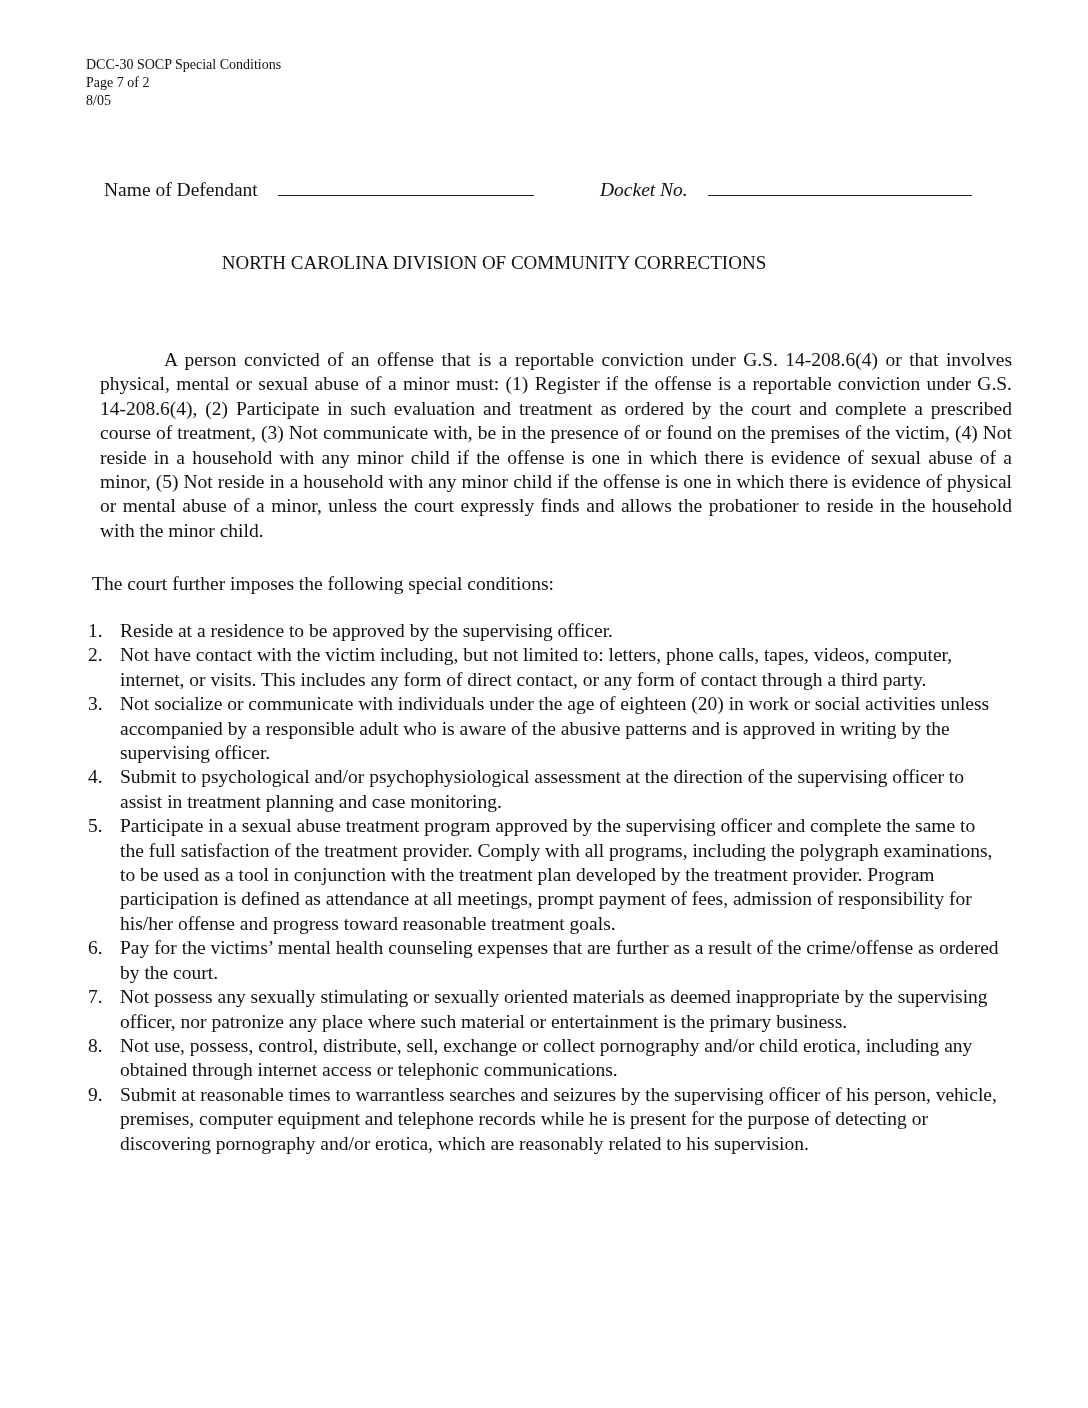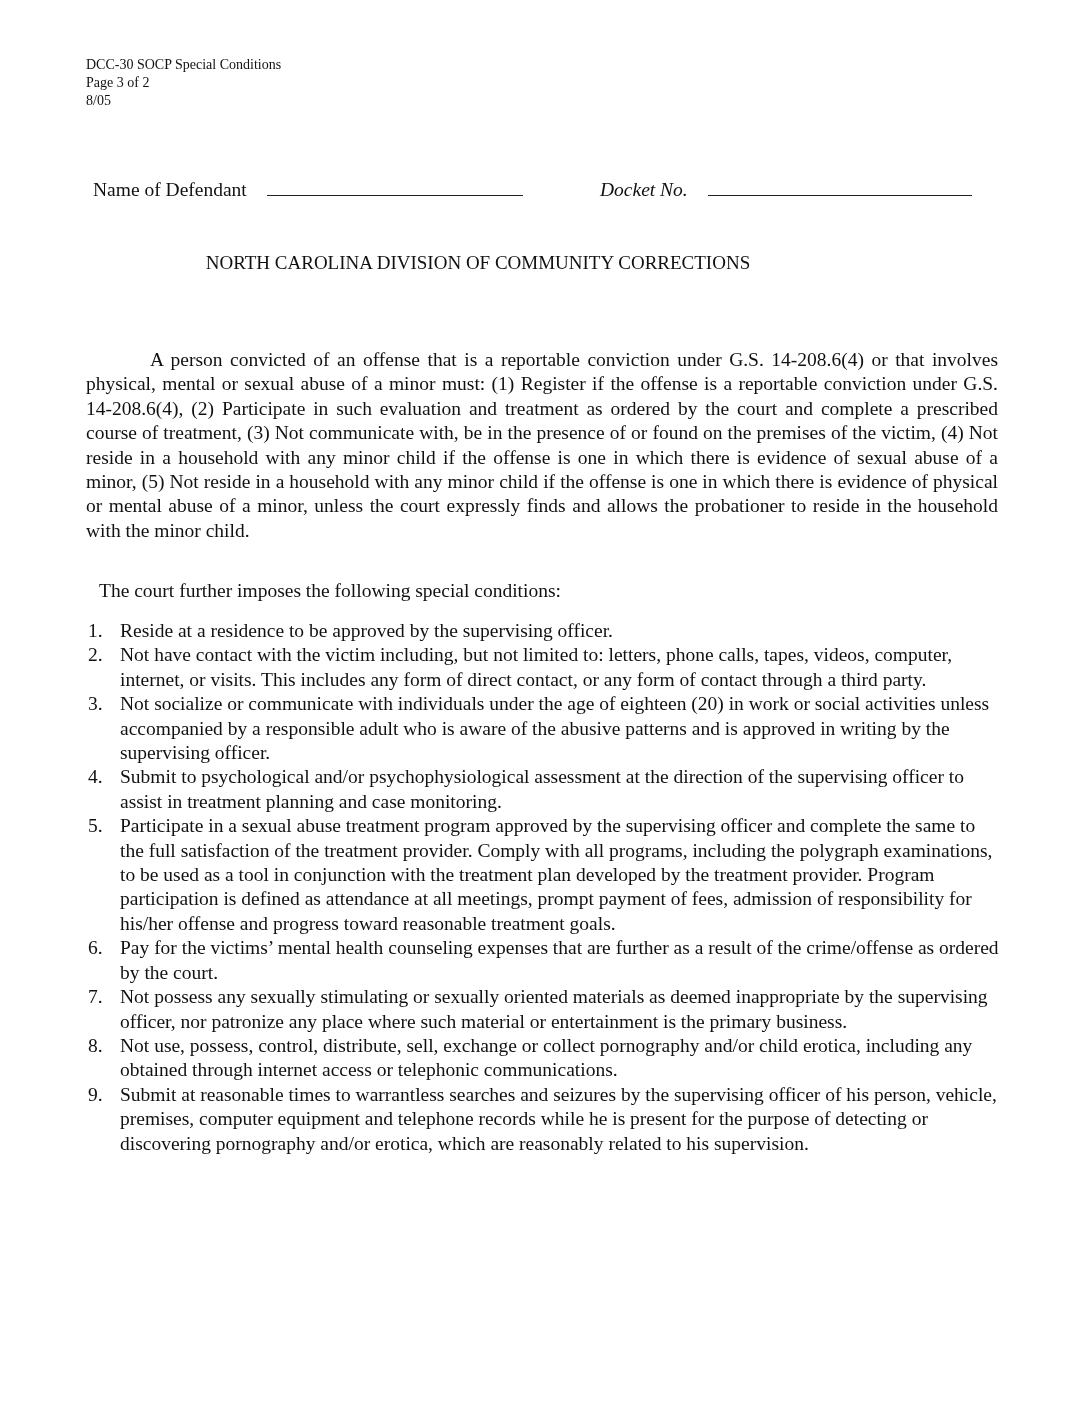--- a/index.html
+++ b/index.html
@@ -32,21 +32,21 @@
       font-size: 19.5px;
       line-height: 28px;
       white-space: nowrap;
     }
     .field {
       position: absolute;
       top: 0;
       display: flex;
       align-items: baseline;
     }
-    .field.defendant { left: 5px; justify-content: flex-end; }
+    .field.defendant { left: 16px; justify-content: flex-end; }
     .field.docket { left: 512px; font-style: italic; }
     .field .blank {
       display: inline-block;
       height: 18px;
       border-bottom: 1.3px solid #222;
       margin-left: 20px;
     }
     .field.defendant .blank { width: 256px; }
     .field.docket .blank { width: 264px; }
 
@@ -54,42 +54,42 @@
       position: absolute;
       top: 250px;
       left: 0;
       width: 1088px;
       text-align: center;
       font-size: 19px;
       line-height: 25px;
     }
     .title-block div {
       width: 956px;
-      padding-left: 0;
+      padding-left: 16px;
     }
 
     .intro {
       position: absolute;
       top: 348px;
-      left: 86px;
+      left: 100px;
       width: 912px;
       font-size: 19.5px;
       line-height: 24.4px;
       text-align: justify;
       text-indent: 64px;
       margin: 0;
     }
 
     .further {
       position: absolute;
       top: 568px;
       left: 88px;
       font-size: 19.5px;
       line-height: 24.4px;
-      margin: 11px;
+      margin: 4px;
       white-space: nowrap;
     }
 
     .conditions {
       position: absolute;
       top: 619px;
       left: 88px;
       width: 912px;
       margin: 0;
       padding: 0;
@@ -111,21 +111,21 @@
     .conditions li .text {
       display: block;
       width: 880px;
     }
   </style>
 </head>
 <body>
 
 <div class="form-id">
   <div>DCC-30 SOCP Special Conditions</div>
-  <div>Page 3 of 2</div>
+  <div>Page 7 of 2</div>
   <div>8/05</div>
 </div>
 
 <div class="fields">
   <div class="field defendant">
     <span>Name of Defendant</span>
     <span class="blank"></span>
   </div>
   <div class="field docket">
     <span>Docket No.</span>

